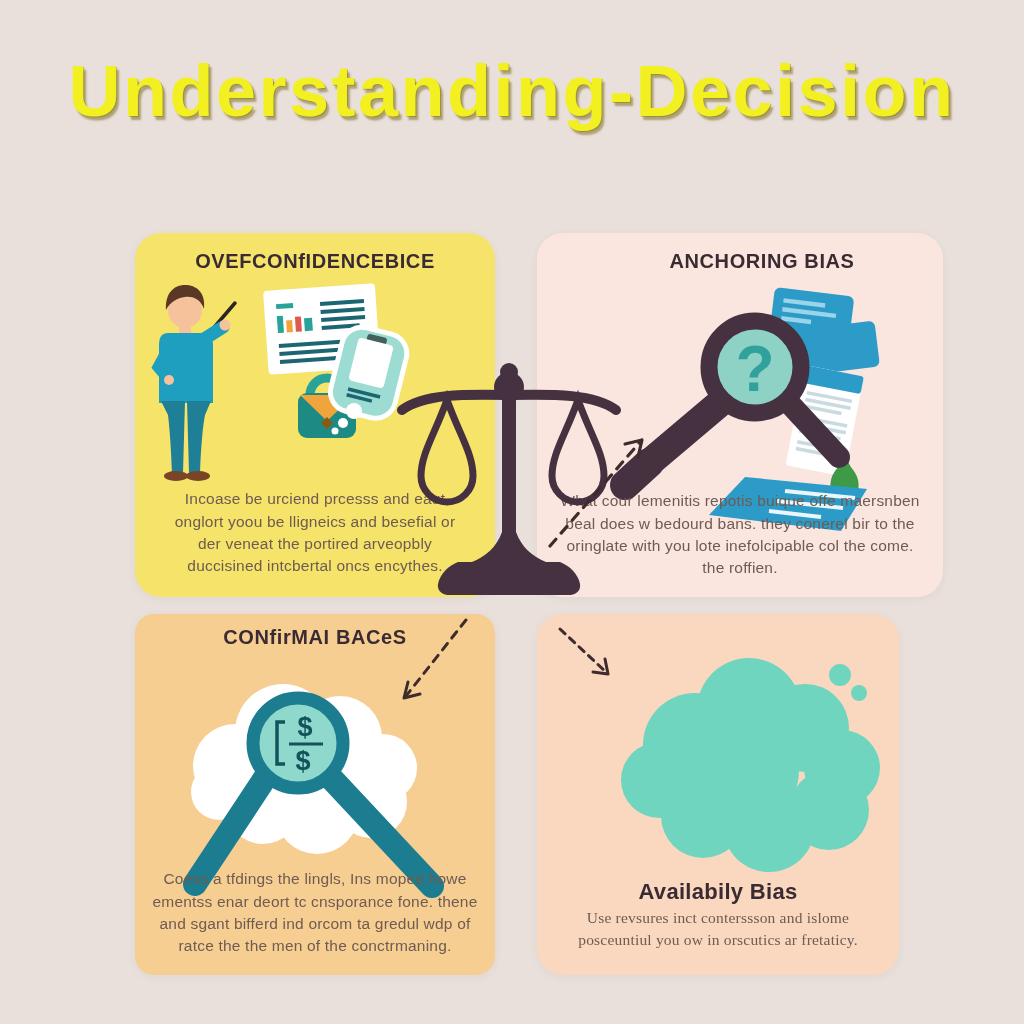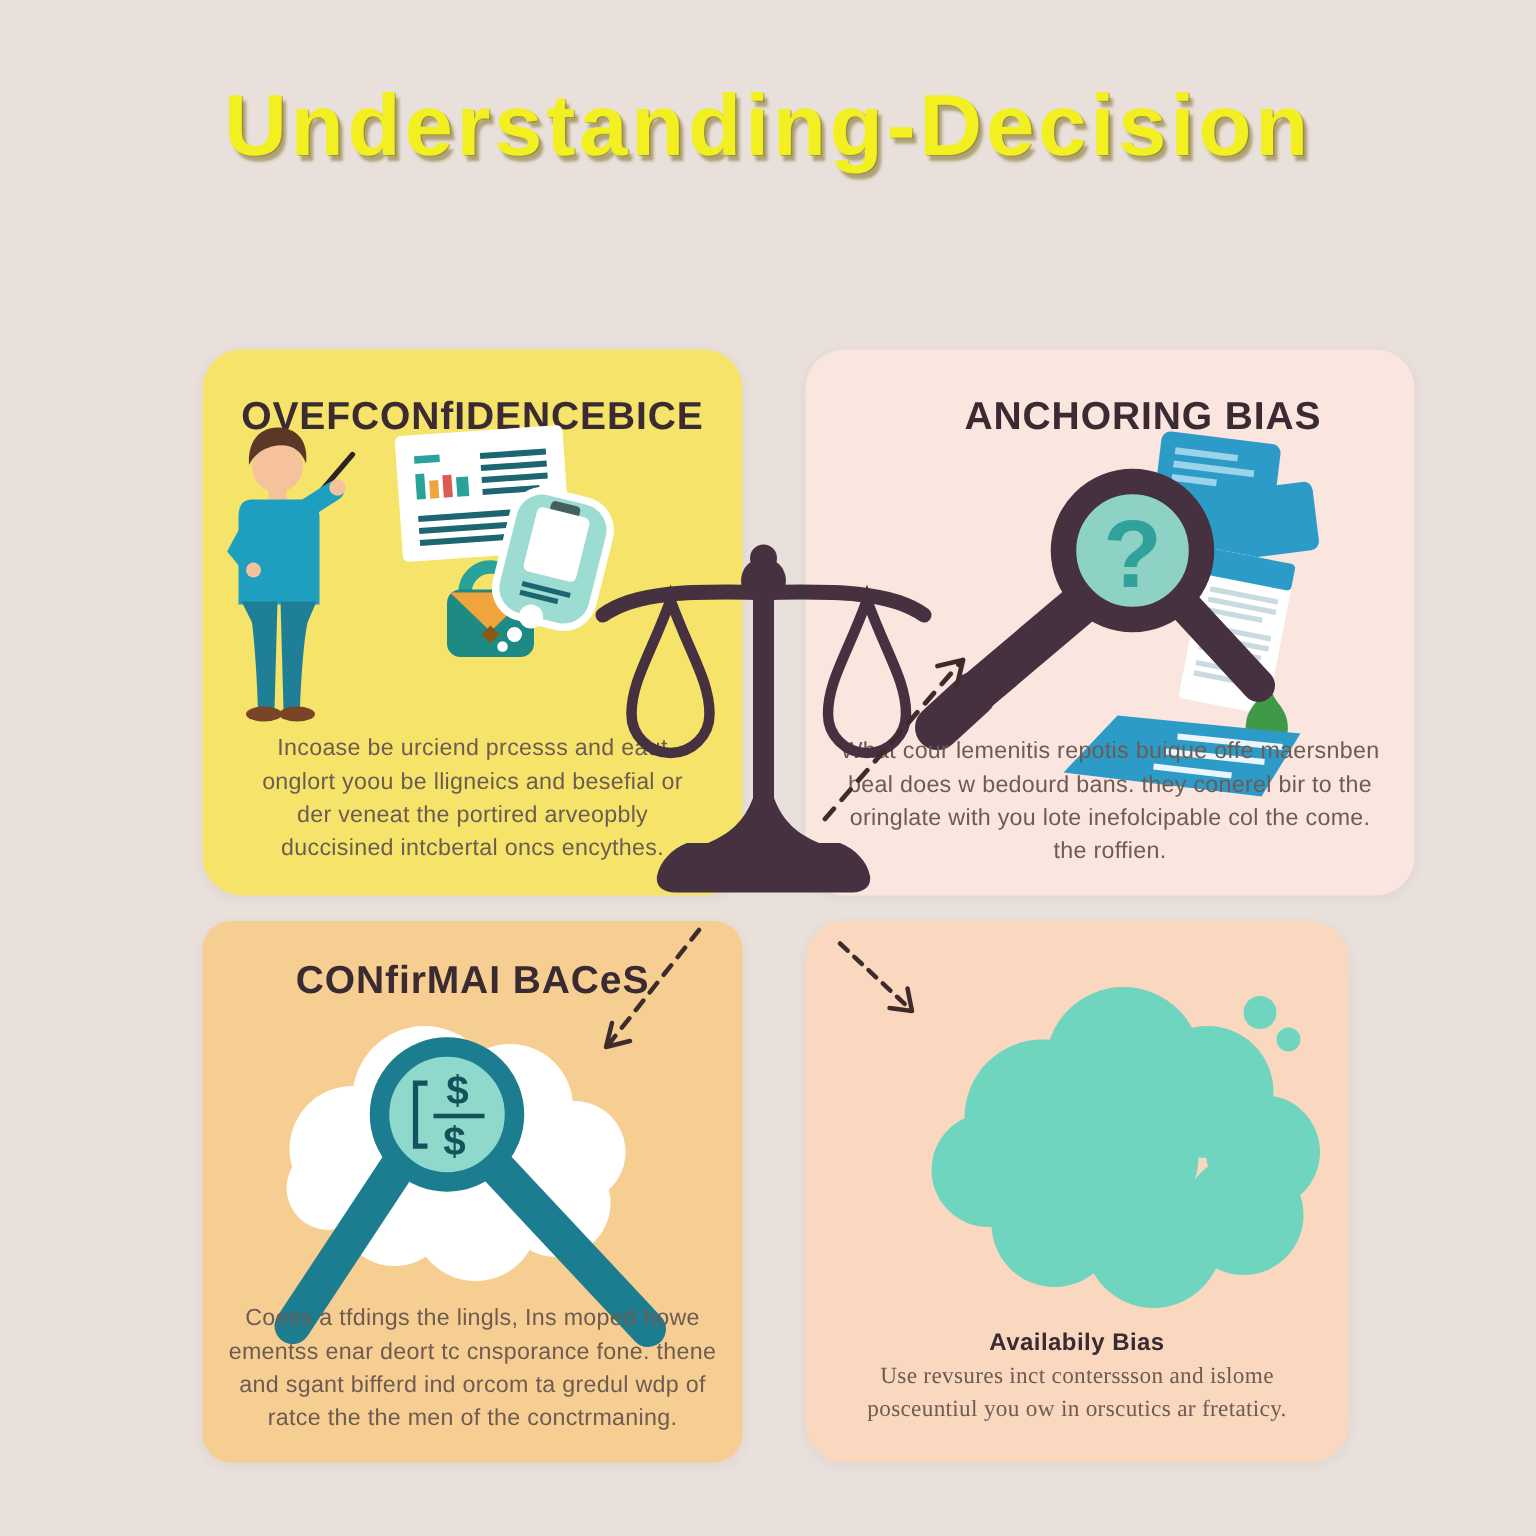--- a/index.html
+++ b/index.html
@@ -1,36 +1,36 @@
 <!DOCTYPE html>
 <html><head>
 <meta charset="utf-8">
 <style>
   html,body{margin:0;padding:0;background:#E9E0DB;}
   .stage{position:relative;width:1024px;height:1024px;background:#E9E0DB;overflow:hidden;
          font-family:"Liberation Sans",sans-serif;}
   .title{position:absolute;top:52px;left:0;width:100%;text-align:center;margin:0;
-         font-weight:900;font-size:58px;line-height:1.1;letter-spacing:2.5px;color:#F3F022;
+         font-weight:900;font-size:72px;line-height:1.1;letter-spacing:2.5px;color:#F3F022;
          text-shadow:3px 4px 2px rgba(125,112,35,.55), 1px 1px 0 rgba(160,148,40,.6);}
   .card{position:absolute;border-radius:26px;box-shadow:0 2px 8px rgba(90,70,60,.06);}
   .card-yellow{left:135px;top:233px;width:360px;height:364px;background:#F5E36A;}
   .card-pink  {left:537px;top:233px;width:362px;height:364px;background:#FAE5DF;padding-left:44px;}
   .card-orange{left:135px;top:614px;width:360px;height:361px;background:#F7CE92;border-radius:19px;}
   .card-peach {left:537px;top:614px;width:362px;height:361px;background:#FAD8BF;}
-  .card-heading{margin:12px;padding-top:17px;text-align:center;font-size:26px;font-weight:700;
+  .card-heading{margin:0;padding-top:17px;text-align:center;font-size:20px;font-weight:700;
                 letter-spacing:.6px;color:#3A2B33;}
   .card-orange .card-heading{padding-top:12px;}
   .card-body{position:absolute;bottom:20px;margin:0;text-align:center;font-size:15.5px;
              line-height:1.43;letter-spacing:.2px;color:#6E5B52;}
   .body-oc{left:34px;right:34px;}
   .body-an{left:20px;right:20px;bottom:18px;}
   .body-cf{left:15px;right:15px;bottom:18px;}
   .body-av{left:16px;right:16px;bottom:24px;font-family:Liberation Serif, serif;}
   .sub-heading{position:absolute;bottom:70px;left:0;width:100%;margin:0;text-align:center;
-               font-size:16px;font-weight:700;color:#3A2B33;letter-spacing:.3px;}
+               font-size:22px;font-weight:700;color:#3A2B33;letter-spacing:.3px;}
   .illus{position:absolute;left:0;}
   svg text{font-family:"Liberation Sans",sans-serif;}
   .scale-svg{position:absolute;left:390px;top:352px;z-index:6;}
   .arrow-svg{position:absolute;z-index:7;}
 </style>
 </head>
 <body>
 
 <div class="stage">
 

